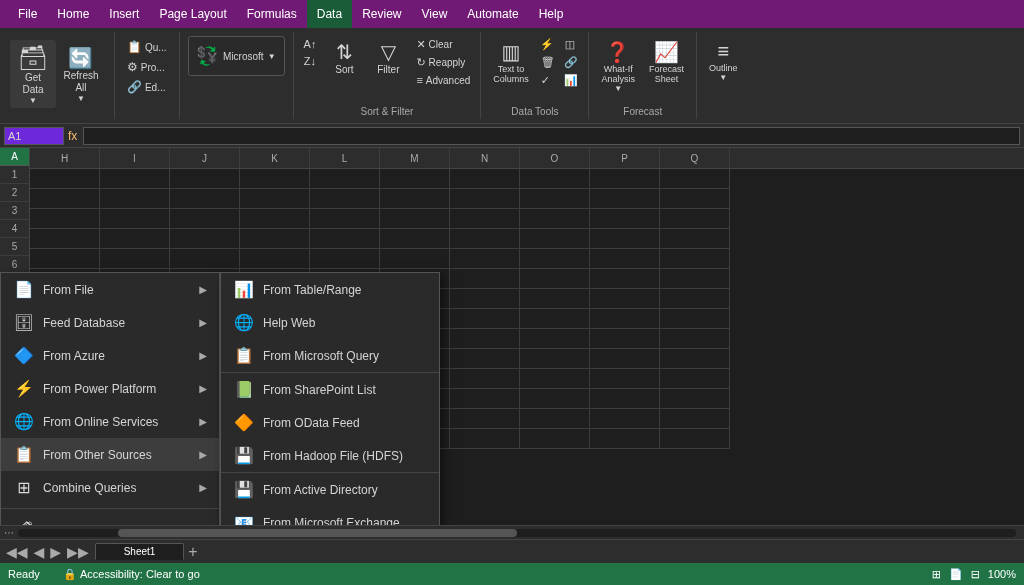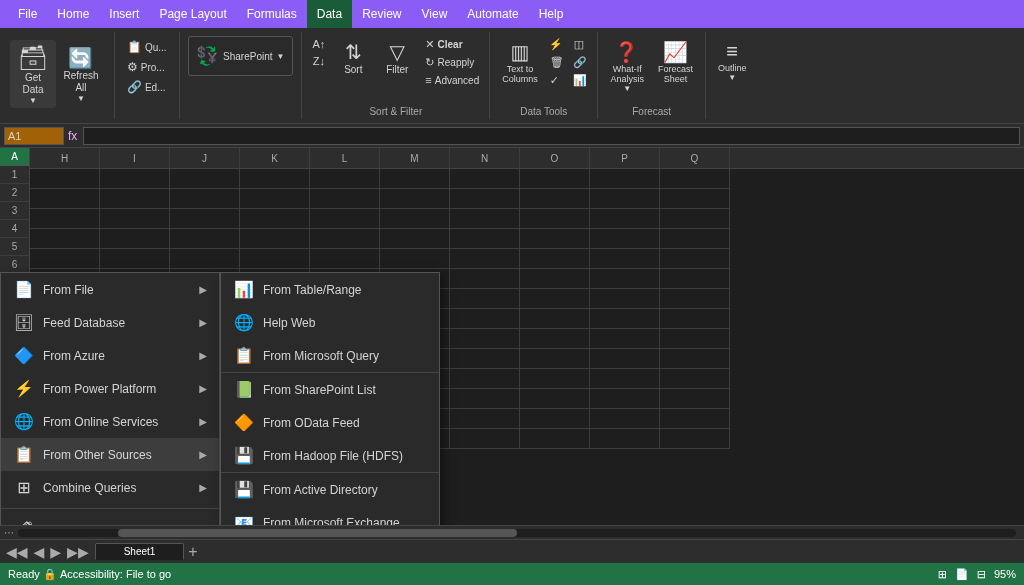--- a/index.html
+++ b/index.html
@@ -1,49 +1,49 @@
 <!DOCTYPE html>
 <html><head>
   <meta charset="utf-8">
   <style>
     * { box-sizing: border-box; margin: 0; padding: 0; }
     body { background: #1e1e1e; color: #d4d4d4; font-family: 'Segoe UI', Arial, sans-serif; font-size: 12px; width: 1024px; height: 585px; overflow: hidden; }
 
     
-    .menu-bar { background: #8b5cf6; display: flex; align-items: center; height: 28px; padding: 0 8px; }
+    .menu-bar { background: #701a75; display: flex; align-items: center; height: 28px; padding: 0 8px; }
     .menu-bar span { color: #fff; font-size: 12px; padding: 0 10px; cursor: pointer; line-height: 28px; }
 
     
     .ribbon { background: #2d2d2d; border-bottom: 1px solid #444; display: flex; align-items: stretch; height: 96px; padding: 4px 0; }
     .ribbon-group { display: flex; flex-direction: column; align-items: center; border-right: 1px solid #444; padding: 0 6px; position: relative; }
     .ribbon-group-label { font-size: 10px; color: #aaa; text-align: center; margin-top: auto; padding-top: 2px; }
     .ribbon-btns { display: flex; align-items: flex-start; flex: 1; gap: 2px; padding: 4px 2px; }
     .ribbon-btn { display: flex; flex-direction: column; align-items: center; justify-content: flex-start; cursor: pointer; padding: 4px 6px; border-radius: 3px; min-width: 40px; color: #d4d4d4; font-size: 11px; text-align: center; height: 68px; }
     .ribbon-btn-small { display: flex; flex-direction: row; align-items: center; cursor: pointer; padding: 2px 4px; border-radius: 3px; color: #d4d4d4; font-size: 11px; white-space: nowrap; }
 
     
     .formula-bar { background: #2d2d2d; display: flex; align-items: center; height: 24px; border-bottom: 1px solid #444; padding: 0 4px; }
-    .name-box { background: #a16207; border: 1px solid #555; color: #d4d4d4; width: 60px; height: 18px; font-size: 11px; padding: 0 3px; margin-right: 4px; }
+    .name-box { background: #6d28d9; border: 1px solid #555; color: #d4d4d4; width: 60px; height: 18px; font-size: 11px; padding: 0 3px; margin-right: 4px; }
     .formula-bar-input { background: #1e1e1e; border: 1px solid #555; color: #d4d4d4; flex: 1; height: 18px; font-size: 11px; padding: 0 4px; }
     .row-header { height: 20px; display: flex; align-items: center; justify-content: center; font-size: 10px; color: #aaa; border-bottom: 1px solid #3d3d3d; }
     .col-header { min-width: 70px; height: 20px; display: flex; align-items: center; justify-content: center; font-size: 10px; color: #aaa; border-right: 1px solid #3d3d3d; }
     .grid-row { display: flex; }
     .grid-cell { min-width: 70px; height: 20px; border-right: 1px solid #3d3d3d; border-bottom: 1px solid #3d3d3d; background: #1e1e1e; }
 
     
     .sheet-tabs { background: #2d2d2d; border-top: 1px solid #444; height: 24px; display: flex; align-items: center; padding: 0 4px; }
     .tab-nav { display: flex; gap: 2px; margin-right: 4px; }
     .tab-nav span { color: #aaa; cursor: pointer; font-size: 14px; padding: 0 2px; }
     .sheet-tab { background: #3d3d3d; color: #d4d4d4; border: 1px solid #555; border-bottom: none; padding: 2px 28px; font-size: 10px; cursor: pointer; border-radius: 2px 2px 0 0; }
     .sheet-tab.active { background: #1e1e1e; color: #fff; border-bottom: 1px solid #1e1e1e; }
     .new-sheet-btn { color: #aaa; cursor: pointer; font-size: 16px; margin-left: 4px; }
 
     
     .status-bar { background: #217346; height: 22px; display: flex; align-items: center; padding: 0 8px; font-size: 11px; color: #fff; }
-    .status-bar .left { flex: 1; display: flex; gap: 4px; }
+    .status-bar .left { flex: 1; display: flex; gap: 24px; }
     .status-bar .right { display: flex; align-items: center; gap: 8px; }
 
     
     .get-data-menu { position: absolute; top: 124px; left: 0; width: 220px; background: #2a2a2a; border: 1px solid #555; z-index: 200; pointer-events: auto; box-shadow: 3px 3px 10px rgba(0,0,0,0.5); }
     .menu-item { display: flex; align-items: center; padding: 7px 12px; cursor: pointer; font-size: 12px; color: #d4d4d4; position: relative; }
     .menu-item .m-icon { width: 22px; margin-right: 8px; display: flex; align-items: center; justify-content: center; font-size: 16px; flex-shrink: 0; }
     .menu-item .arrow { margin-left: auto; font-size: 10px; color: #aaa; }
 
     
     .submenu { position: absolute; top: 124px; left: 220px; width: 220px; background: #2a2a2a; border: 1px solid #555; z-index: 300; pointer-events: auto; box-shadow: 3px 3px 10px rgba(0,0,0,0.5); }
@@ -102,21 +102,21 @@
       <div class="ribbon-btn-small">
         <span style="font-size:12px;margin-right:3px;">🔗</span>
         <span style="font-size:10px;">Ed...</span>
       </div>
     </div>
   </div>
 
   <div class="ribbon-group" style="padding:4px 8px;">
     <div style="border:1px solid #555;padding:4px 8px;cursor:pointer;background:#2a2a2a;height:40px;display:flex;align-items:center;border-radius:3px;">
       <span style="font-size:18px;">💱</span>
-      <span style="font-size:10px;margin-left:4px;">SharePoint</span>
+      <span style="font-size:10px;margin-left:4px;">Microsoft</span>
       <span style="font-size:8px;margin-left:4px;">▼</span>
     </div>
   </div>
 
   <div class="ribbon-group" style="padding:4px 6px;">
     <div style="display:flex;align-items:flex-start;gap:4px;">
 
       <div style="display:flex;flex-direction:column;align-items:center;gap:1px;">
         <div style="cursor:pointer;padding:2px 4px;font-size:11px;color:#d4d4d4;border-radius:2px;display:flex;align-items:center;">
           <span>A↑</span>
@@ -132,21 +132,21 @@
       </div>
 
       <div class="ribbon-btn" style="height:68px;">
         <div style="font-size:20px;">▽</div>
         <div style="font-size:10px;">Filter</div>
       </div>
 
       <div style="display:flex;flex-direction:column;gap:1px;">
         <div class="ribbon-btn-small">
           <span style="font-size:11px;margin-right:3px;">✕</span>
-          <span style="font-size:10px;font-weight:bold;">Clear</span>
+          <span style="font-size:10px;">Clear</span>
         </div>
         <div class="ribbon-btn-small">
           <span style="font-size:11px;margin-right:3px;">↻</span>
           <span style="font-size:10px;">Reapply</span>
         </div>
         <div class="ribbon-btn-small">
           <span style="font-size:11px;margin-right:3px;">≡</span>
           <span style="font-size:10px;">Advanced</span>
         </div>
       </div>
@@ -205,21 +205,21 @@
     <div class="ribbon-btn">
       <div style="font-size:20px;">≡</div>
       <div style="font-size:9px;">Outline</div>
       <div style="font-size:8px;">▼</div>
     </div>
   </div>
 </div>
 
 <div class="formula-bar">
   <input class="name-box" type="text" value="A1" style="">
-  <span style="color:#f0abfc;font-size:12px;margin-right:6px;">fx</span>
+  <span style="color:#fdba74;font-size:12px;margin-right:6px;">fx</span>
   <input class="formula-bar-input" type="text" value="" style="">
 </div>
 
 <div style="display:flex;height:calc(585px - 28px - 96px - 24px - 22px - 24px - 14px);overflow:hidden;position:relative;">
 
   <div style="width:30px;background:#2d2d2d;border-right:1px solid #444;display:flex;flex-direction:column;">
     <div style="height:20px;background:#217346;display:flex;align-items:center;justify-content:center;font-size:10px;color:#fff;border-bottom:1px solid #555;">A</div>
     <div class="row-header">1</div>
     <div class="row-header">2</div>
     <div class="row-header">3</div>
@@ -528,21 +528,21 @@
   </div>
   <div class="sheet-tab active">
     <span>Sheet1</span>
   </div>
   <span class="new-sheet-btn">+</span>
 </div>
 
 <div class="status-bar">
   <div class="left">
     <span>Ready</span>
-    <span>🔒 Accessibility: File to go</span>
+    <span>🔒 Accessibility: Clear to go</span>
   </div>
   <div class="right">
     <span style="cursor:pointer;">⊞</span>
     <span style="cursor:pointer;">📄</span>
     <span style="cursor:pointer;">⊟</span>
-    <span>95%</span>
+    <span>100%</span>
   </div>
 </div>
 
 </body></html>

